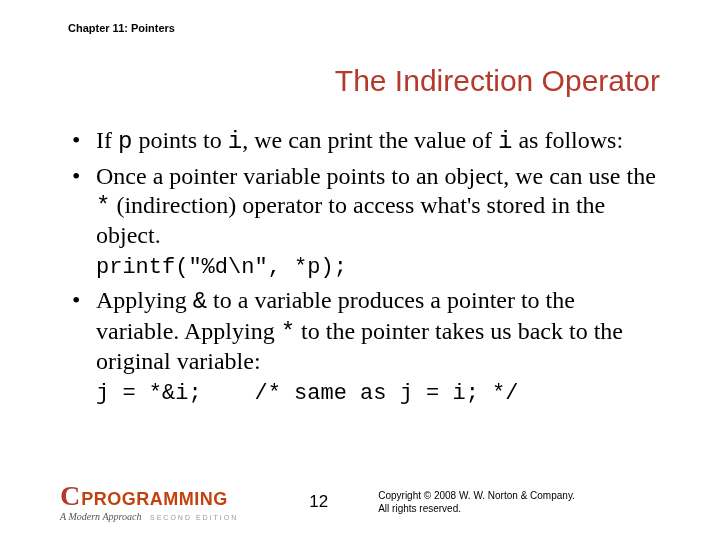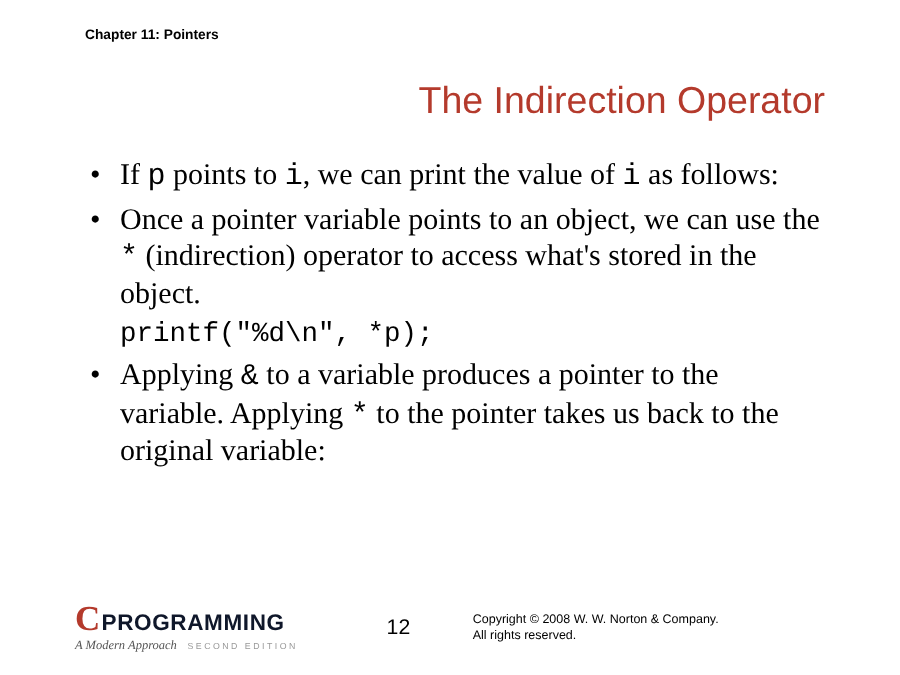--- a/index.html
+++ b/index.html
@@ -78,21 +78,21 @@
     letter-spacing: 0px;
   }
   .logo-c {
     font-size: 28px;
     color: #b43a2c;
     font-family: Georgia, serif;
     font-weight: bold;
   }
   .logo-rest {
     font-size: 18px;
-    color: #0f172a;
+    color: #c2410c;
     font-family: Arial, sans-serif;
     font-weight: 900;
     letter-spacing: 0.5px;
   }
   .logo-wrap {
     display: flex;
     flex-direction: column;
     line-height: 1;
   }
   .logo-sub {
@@ -138,20 +138,21 @@
   </ul>
 
   <div class="code">printf("%d\n", *p);</div>
 
   <ul class="bullets">
     <li>
       <span>Applying </span><span class="mono">&amp;</span><span> to a variable produces a pointer to the variable. Applying </span><span class="mono">*</span><span> to the pointer takes us back to the original variable:</span>
     </li>
   </ul>
 
+  <div class="code">j = *&amp;i;    /* same as j = i; */</div>
 </div>
 
 <div class="footer">
   <div class="logo-wrap">
     <div class="logo">
       <span class="logo-c">C</span>
         <span class="logo-rest">PROGRAMMING</span>
     </div>
     <div class="logo-sub">
       <span>A Modern Approach</span>

